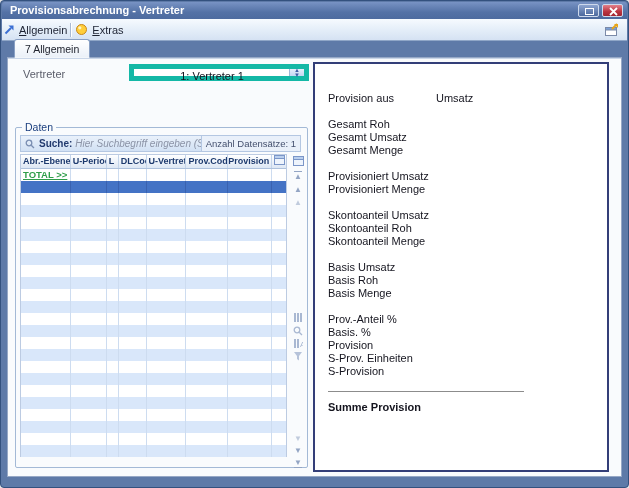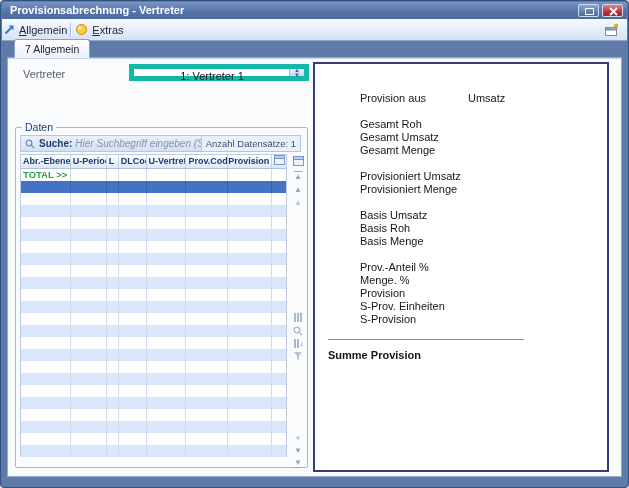--- a/index.html
+++ b/index.html
@@ -86,21 +86,21 @@
   .navstrip{position:absolute;left:275px;top:28px;width:14px;bottom:4px;}
   .nav-ic{position:absolute;left:0;width:14px;height:12px;text-align:center;color:#93a5c4;
           font-size:8px;line-height:11px;cursor:default;}
   .nav-bar-top{border-top:1px solid #93a5c4;}
   .nav-bar-bot{border-bottom:1px solid #93a5c4;}
   
   .summary{position:absolute;left:305px;top:3px;width:296px;height:410px;box-sizing:border-box;
            background:#fff;border:2px solid var(--panel-border,#333e78);padding:28px 12px 0 13px;
            font-size:11px;color:#15151f;}
   .sum-group{margin-bottom:13px;}
-  .sum-row{position:relative;height:13px;line-height:13px;margin-left:32px;}
+  .sum-row{position:relative;height:13px;line-height:13px;}
   .sum-label{white-space:nowrap;}
   .sum-value{position:absolute;left:108px;top:0;}
   .sum-hr{width:196px;border-top:1px solid #8c8c8c;margin:2px 0 9px 0;}
   .sum-total{font-weight:bold;}
 </style>
 </head>
 <body>
 
 <div class="window">
 
@@ -183,21 +183,21 @@
             <div class="gh-cell" style="width: 40px;">U-Vertreter</div>
             <div class="gh-cell" style="width: 42px;">Prov.Code</div>
             <div class="gh-cell last" style="width: 44px;">Provision €</div>
             <div class="gh-icon"><svg width="11" height="10" viewBox="0 0 11 10">
                 <rect x="0.5" y="0.5" width="10" height="9" fill="#eef4fc" stroke="#7b96c8"></rect>
                 <rect x="0.5" y="0.5" width="10" height="3" fill="#b9cfee" stroke="#7b96c8"></rect>
               </svg></div>
           </div>
         <div id="grid-body">
             <div class="g-row r-total">
-              <div class="g-cell" style="width: 50px;">TOTAL &gt;&gt;</div>
+              <div class="g-cell" style="width: 50px; text-decoration: underline;">TOTAL &gt;&gt;</div>
               <div class="g-cell" style="width: 36px;"></div>
               <div class="g-cell" style="width: 12px;"></div>
               <div class="g-cell" style="width: 28px;"></div>
               <div class="g-cell" style="width: 40px;"></div>
               <div class="g-cell" style="width: 42px;"></div>
               <div class="g-cell" style="width: 44px;"></div>
               <div class="g-cell pad" style="width: 14px;"></div>
             </div>
             <div class="g-row r-selected">
               <div class="g-cell" style="width: 50px;"></div>
@@ -481,27 +481,32 @@
           <div class="sum-group">
             <div class="sum-row"><span class="sum-label">Gesamt Roh</span></div>
             <div class="sum-row"><span class="sum-label">Gesamt Umsatz</span></div>
             <div class="sum-row"><span class="sum-label">Gesamt Menge</span></div>
           </div>
           <div class="sum-group">
             <div class="sum-row"><span class="sum-label">Provisioniert Umsatz</span></div>
             <div class="sum-row"><span class="sum-label">Provisioniert Menge</span></div>
           </div>
           <div class="sum-group">
+            <div class="sum-row"><span class="sum-label">Skontoanteil Umsatz</span></div>
+            <div class="sum-row"><span class="sum-label">Skontoanteil Roh</span></div>
+            <div class="sum-row"><span class="sum-label">Skontoanteil Menge</span></div>
+          </div>
+          <div class="sum-group">
             <div class="sum-row"><span class="sum-label">Basis Umsatz</span></div>
             <div class="sum-row"><span class="sum-label">Basis Roh</span></div>
             <div class="sum-row"><span class="sum-label">Basis Menge</span></div>
           </div>
           <div class="sum-group">
             <div class="sum-row"><span class="sum-label">Prov.-Anteil %</span></div>
-            <div class="sum-row"><span class="sum-label">Menge. %</span></div>
+            <div class="sum-row"><span class="sum-label">Basis. %</span></div>
             <div class="sum-row"><span class="sum-label">Provision</span></div>
             <div class="sum-row"><span class="sum-label">S-Prov. Einheiten</span></div>
             <div class="sum-row"><span class="sum-label">S-Provision</span></div>
           </div>
         </div>
       <div class="sum-hr"></div>
       <div class="sum-total">Summe Provision</div>
     </div>
 
   </div>

